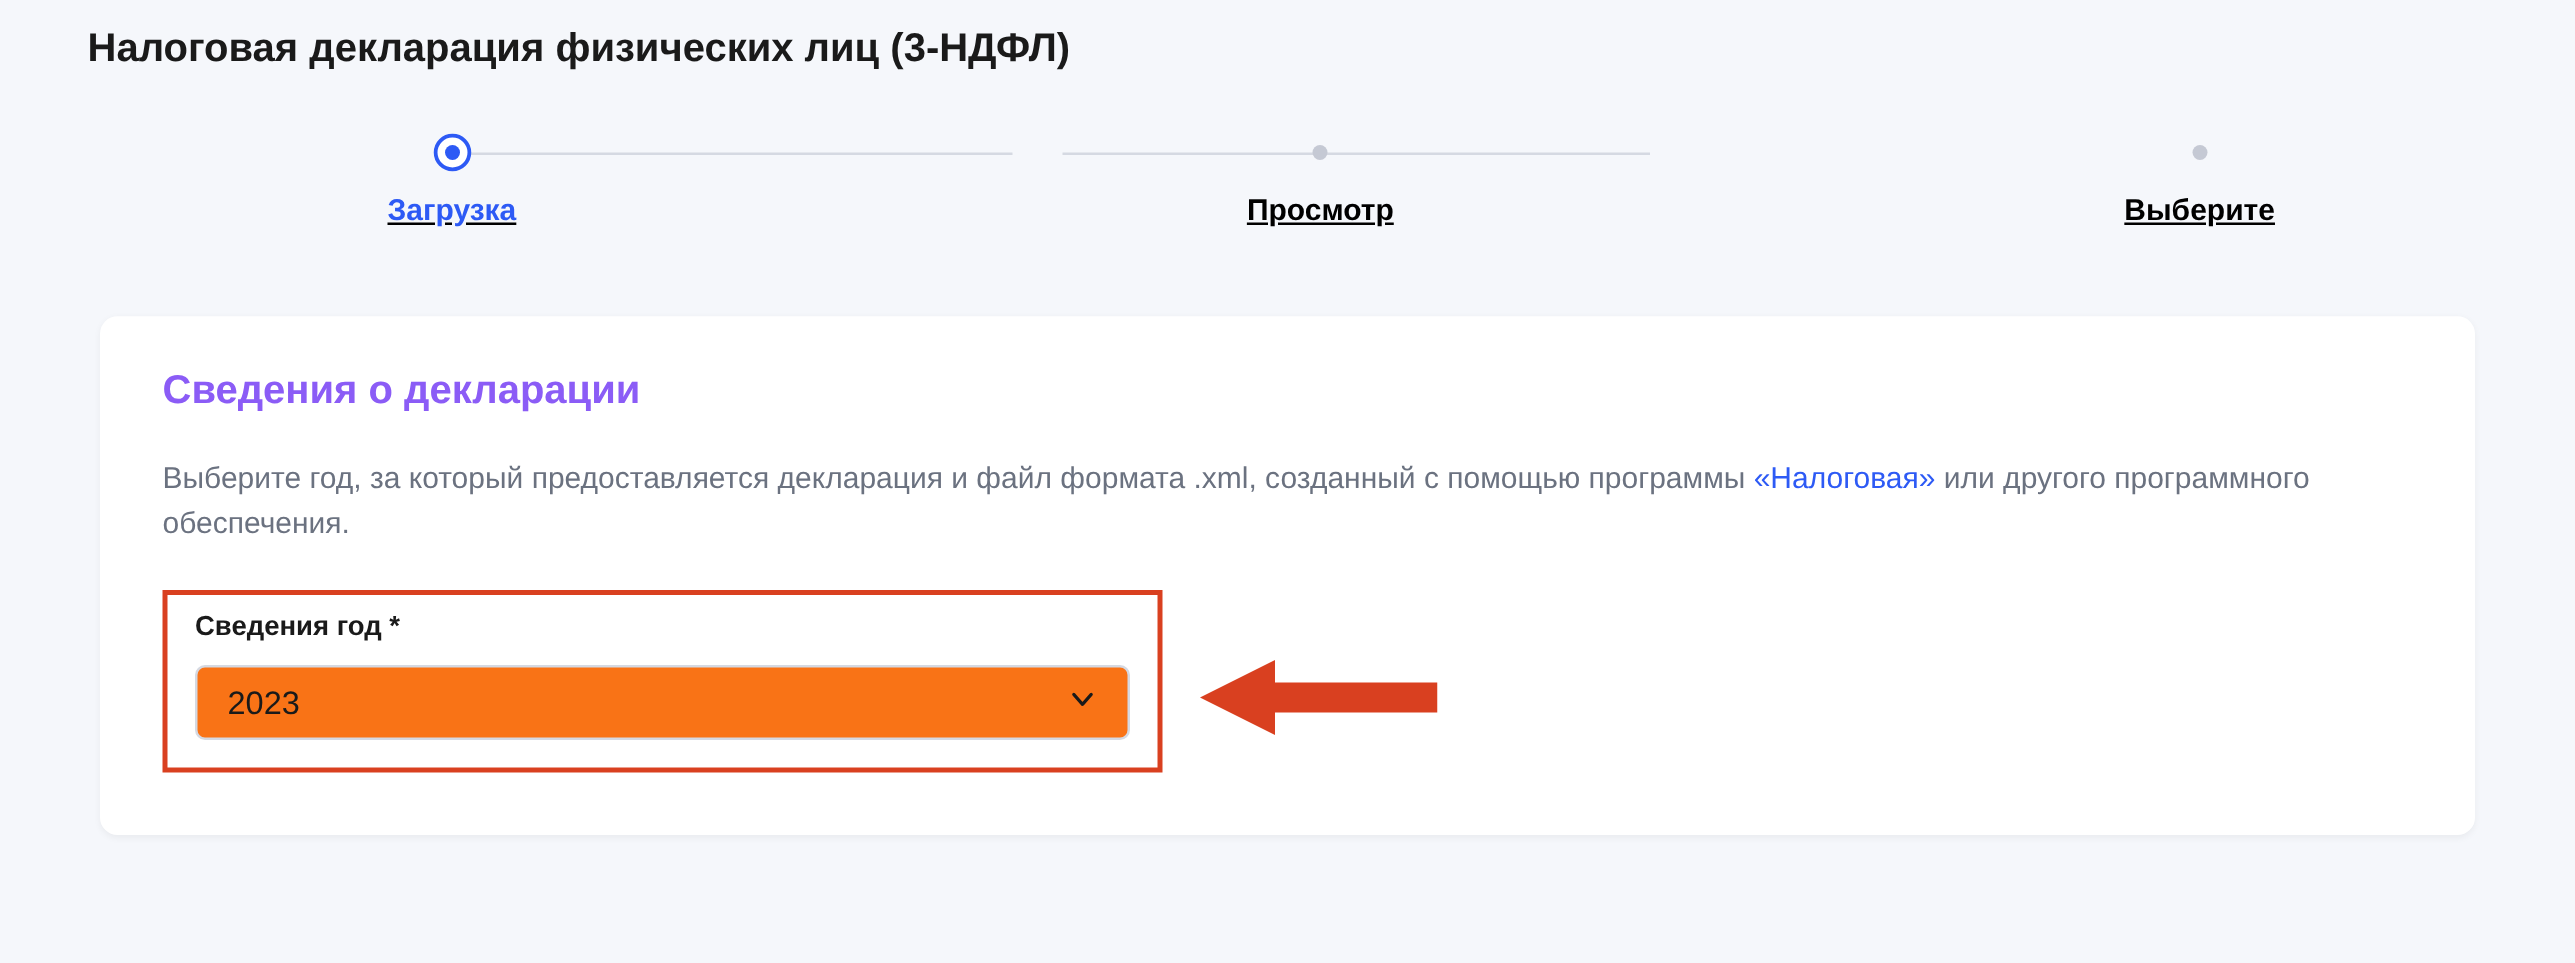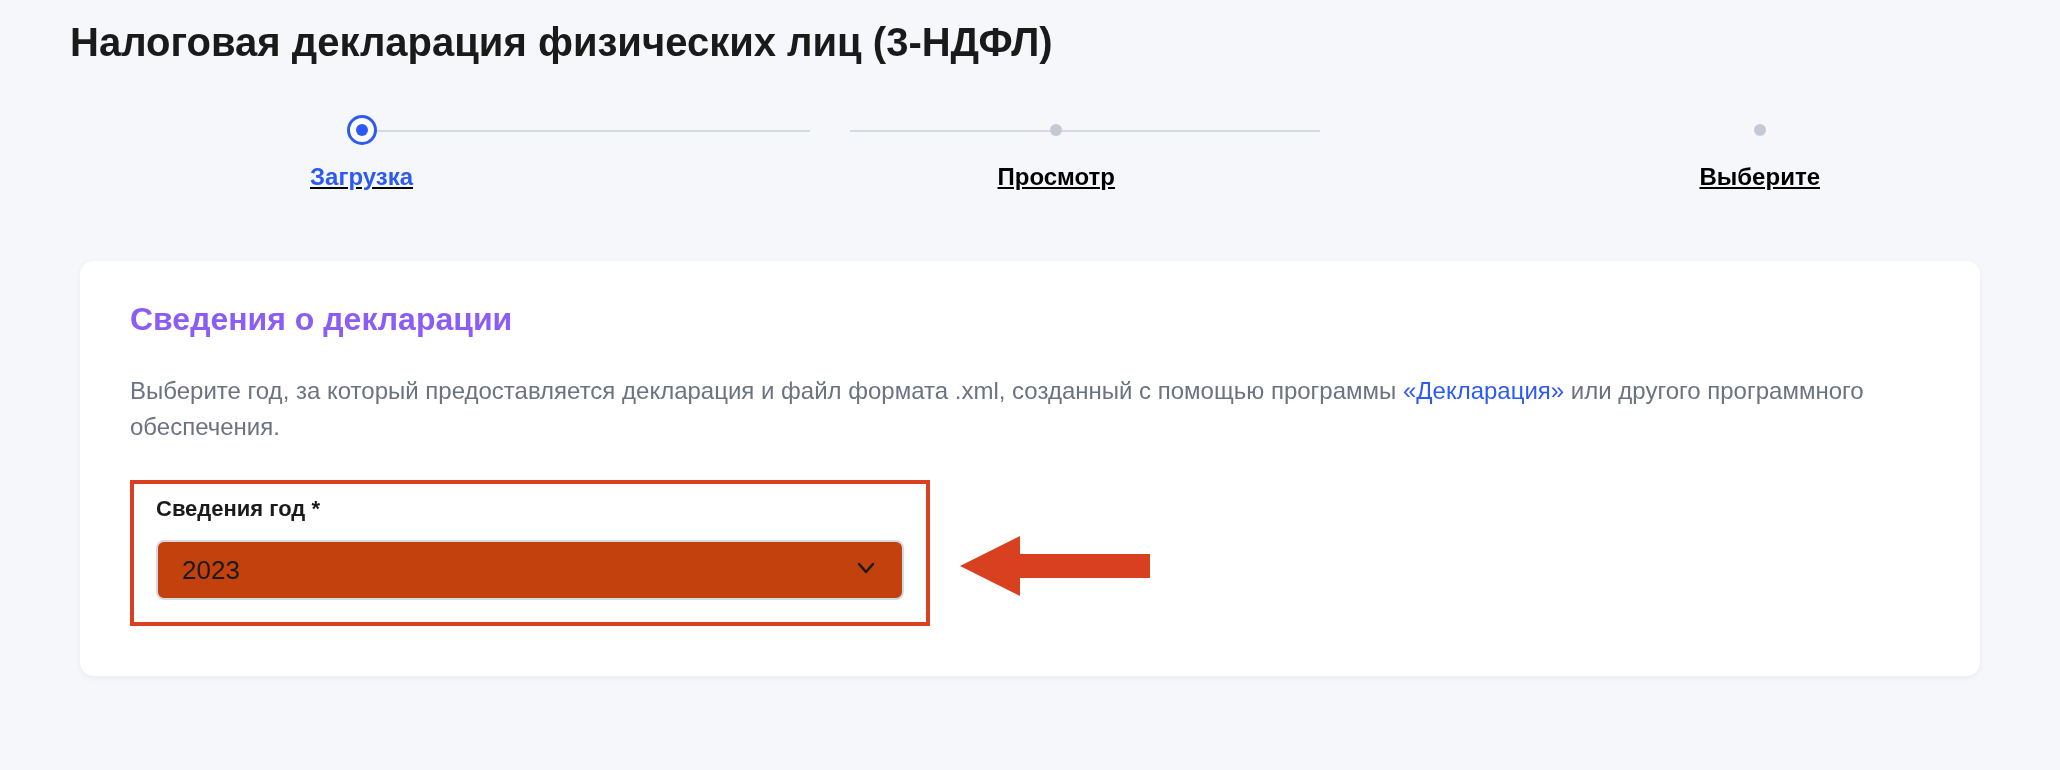--- a/index.html
+++ b/index.html
@@ -4,21 +4,21 @@
   <style>
     * { box-sizing: border-box; margin: 0; padding: 0; }
     body {
       font-family: Arial, Helvetica, sans-serif;
       background: #f5f7fb;
       width: 2060px;
       height: 770px;
       padding: 20px 70px;
     }
     .page-title {
-      font-size: 40px;
+      font-size: 32px;
       font-weight: 700;
       color: #1a1a1a;
       margin-bottom: 50px;
       margin-left: 0;
     }
     .stepper {
       display: flex;
       align-items: flex-end;
       justify-content: space-between;
       margin: 0 170px 70px 240px;
@@ -108,21 +108,21 @@
       font-size: 22px;
       font-weight: 700;
       color: #1a1a1a;
       margin-bottom: 18px;
       display: block;
     }
     .select-box {
       position: relative;
       border: 2px solid #d5d9e2;
       border-radius: 8px;
-      background: #c2410c;
+      background: #f97316;
       height: 60px;
       display: flex;
       align-items: center;
       padding: 0 24px;
       cursor: pointer;
     }
     .select-value {
       font-size: 26px;
       color: #1a1a1a;
     }
@@ -165,21 +165,21 @@
   <div class="step">
     <div class="step-dot-inactive"></div>
     <div class="step-label step-label-inactive">Выберите</div>
   </div>
 </div>
 
 <div class="card">
   <h2 class="card-title">Сведения о декларации</h2>
 
   <p class="desc">
-    <span>Выберите год, за который предоставляется декларация и файл формата .xml, созданный с помощью программы </span><a href="#">«Декларация»</a><span> или другого программного обеспечения.</span>
+    <span>Выберите год, за который предоставляется декларация и файл формата .xml, созданный с помощью программы </span><a href="#">«Налоговая»</a><span> или другого программного обеспечения.</span>
   </p>
 
   <div class="row-wrap">
     <div class="highlight-box">
       <label class="field-label">Сведения год *</label>
       <div class="select-box">
         <span class="select-value">2023</span>
         <span class="chevron">
           <svg width="24" height="24" viewBox="0 0 24 24" fill="none">
               <path d="M5 8l7 8 7-8" stroke="#1a1a1a" stroke-width="2.5" stroke-linecap="round" stroke-linejoin="round"></path>

